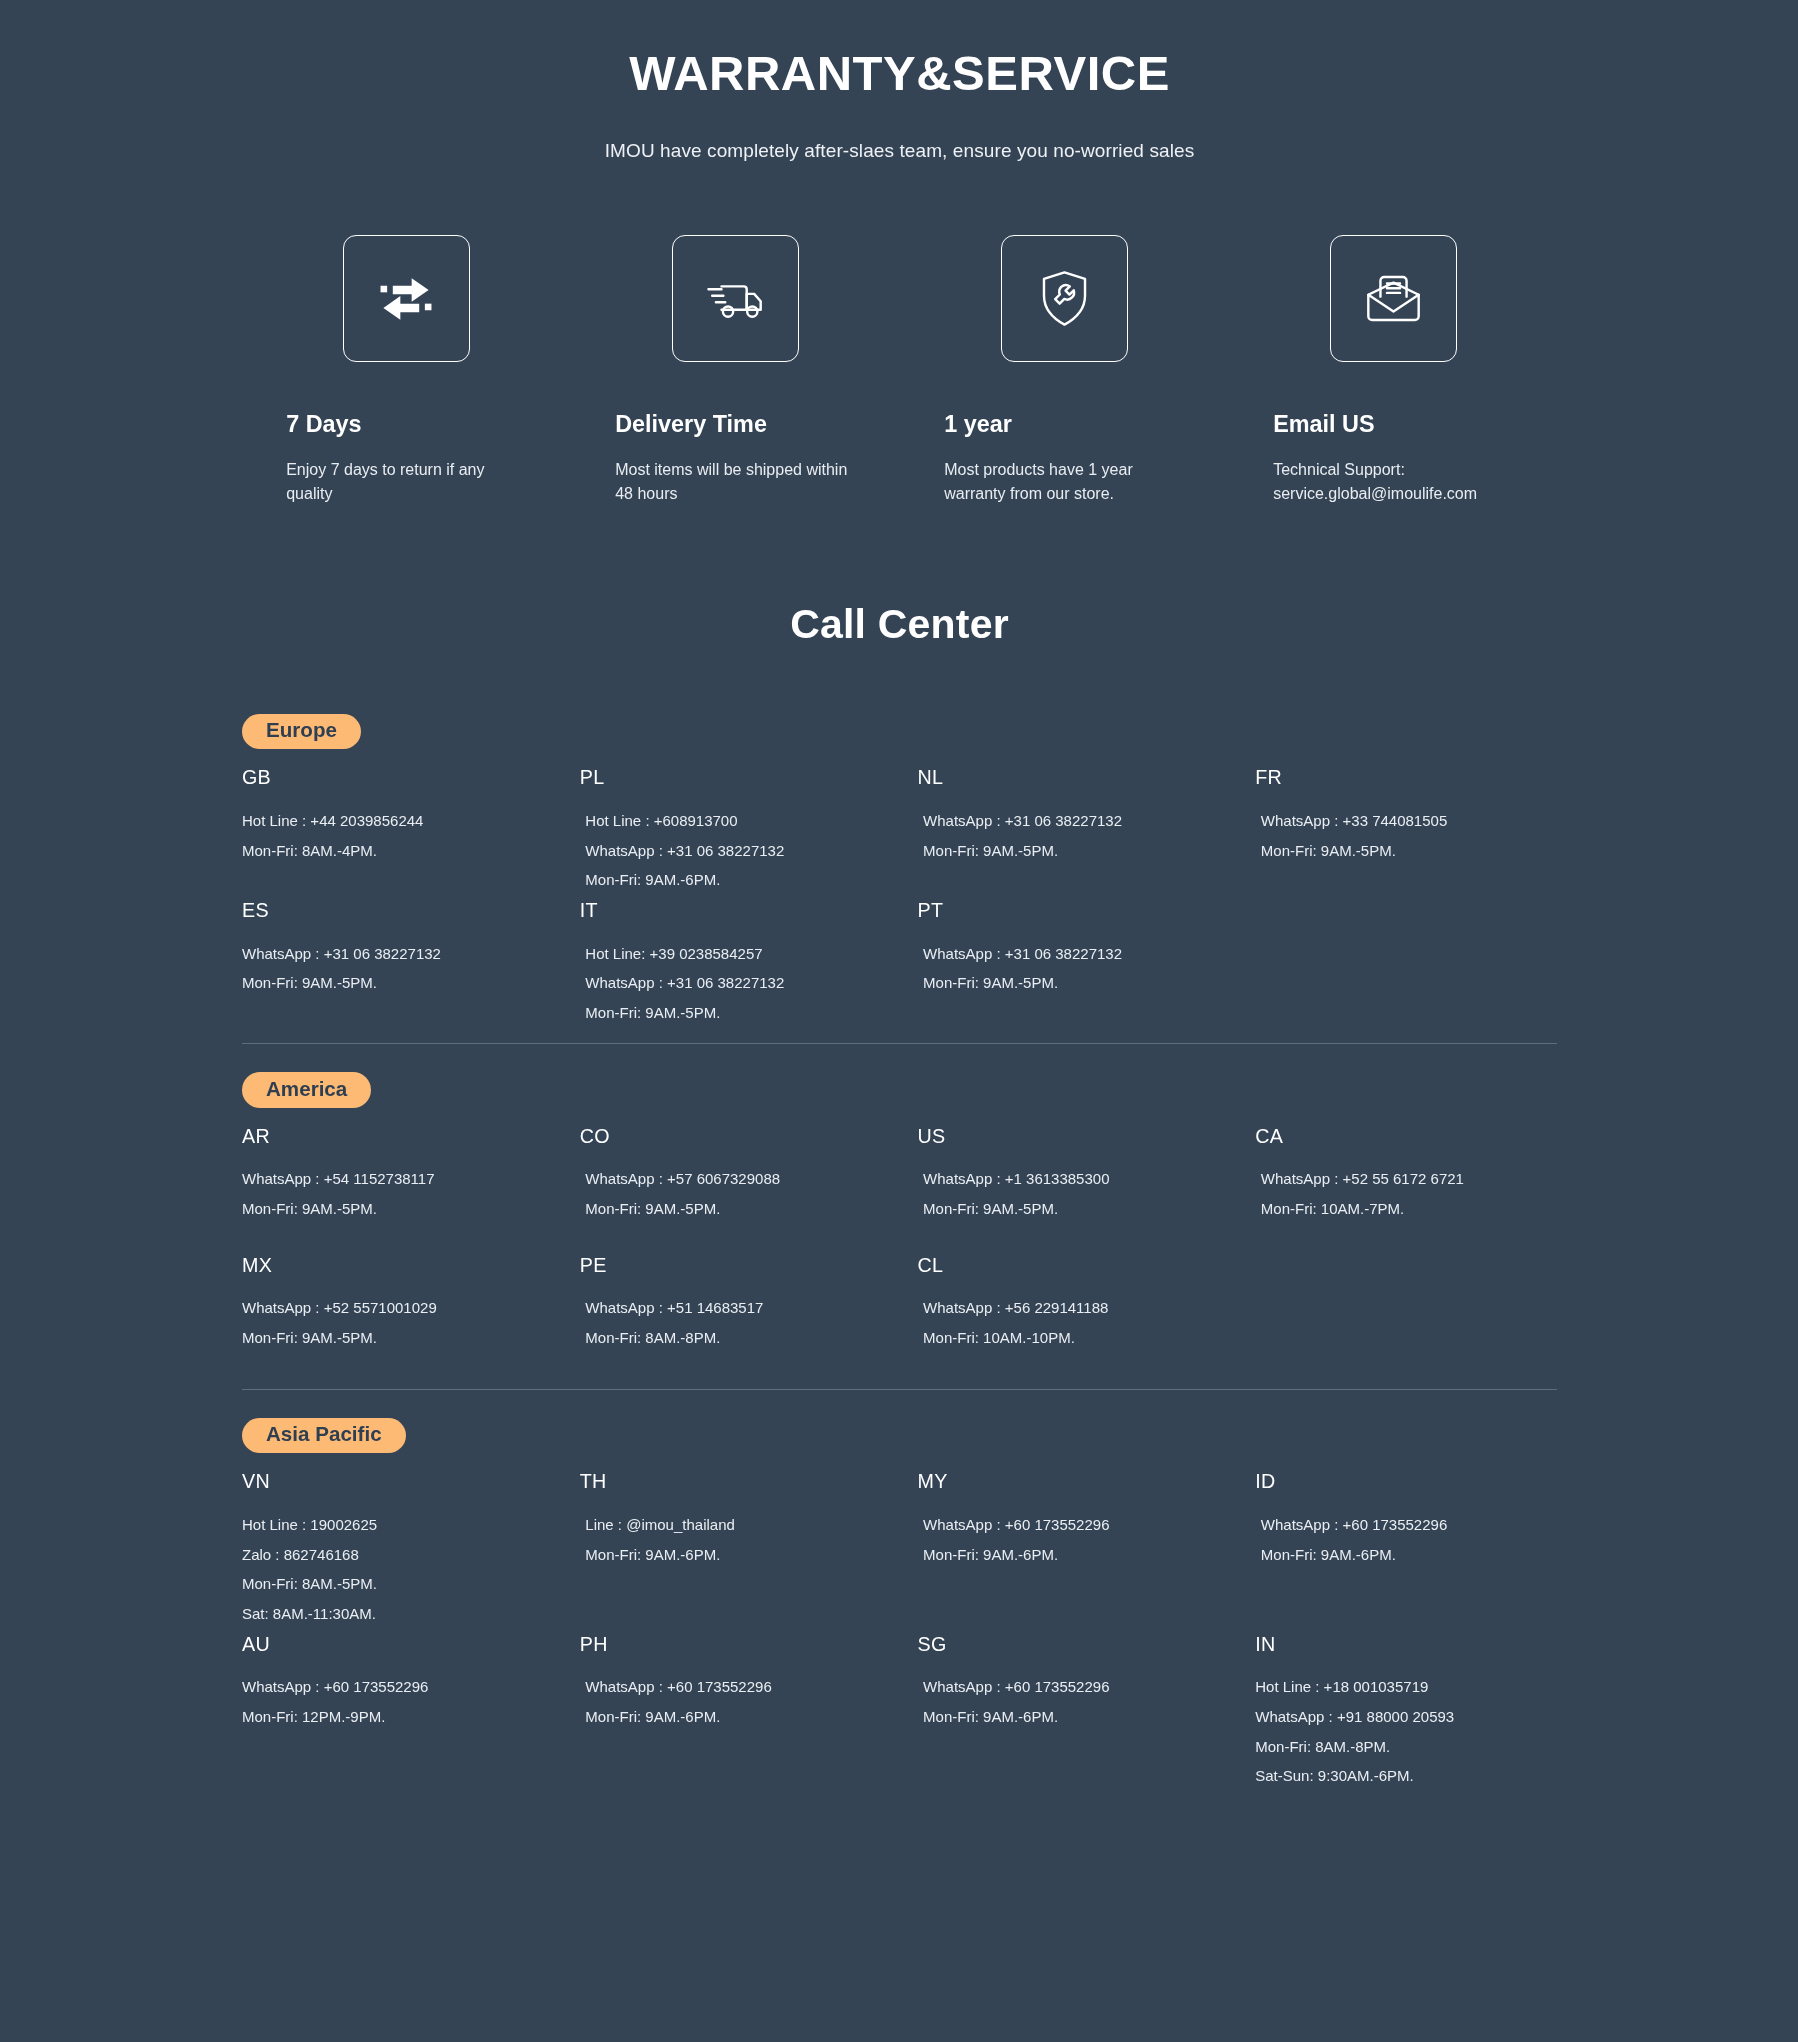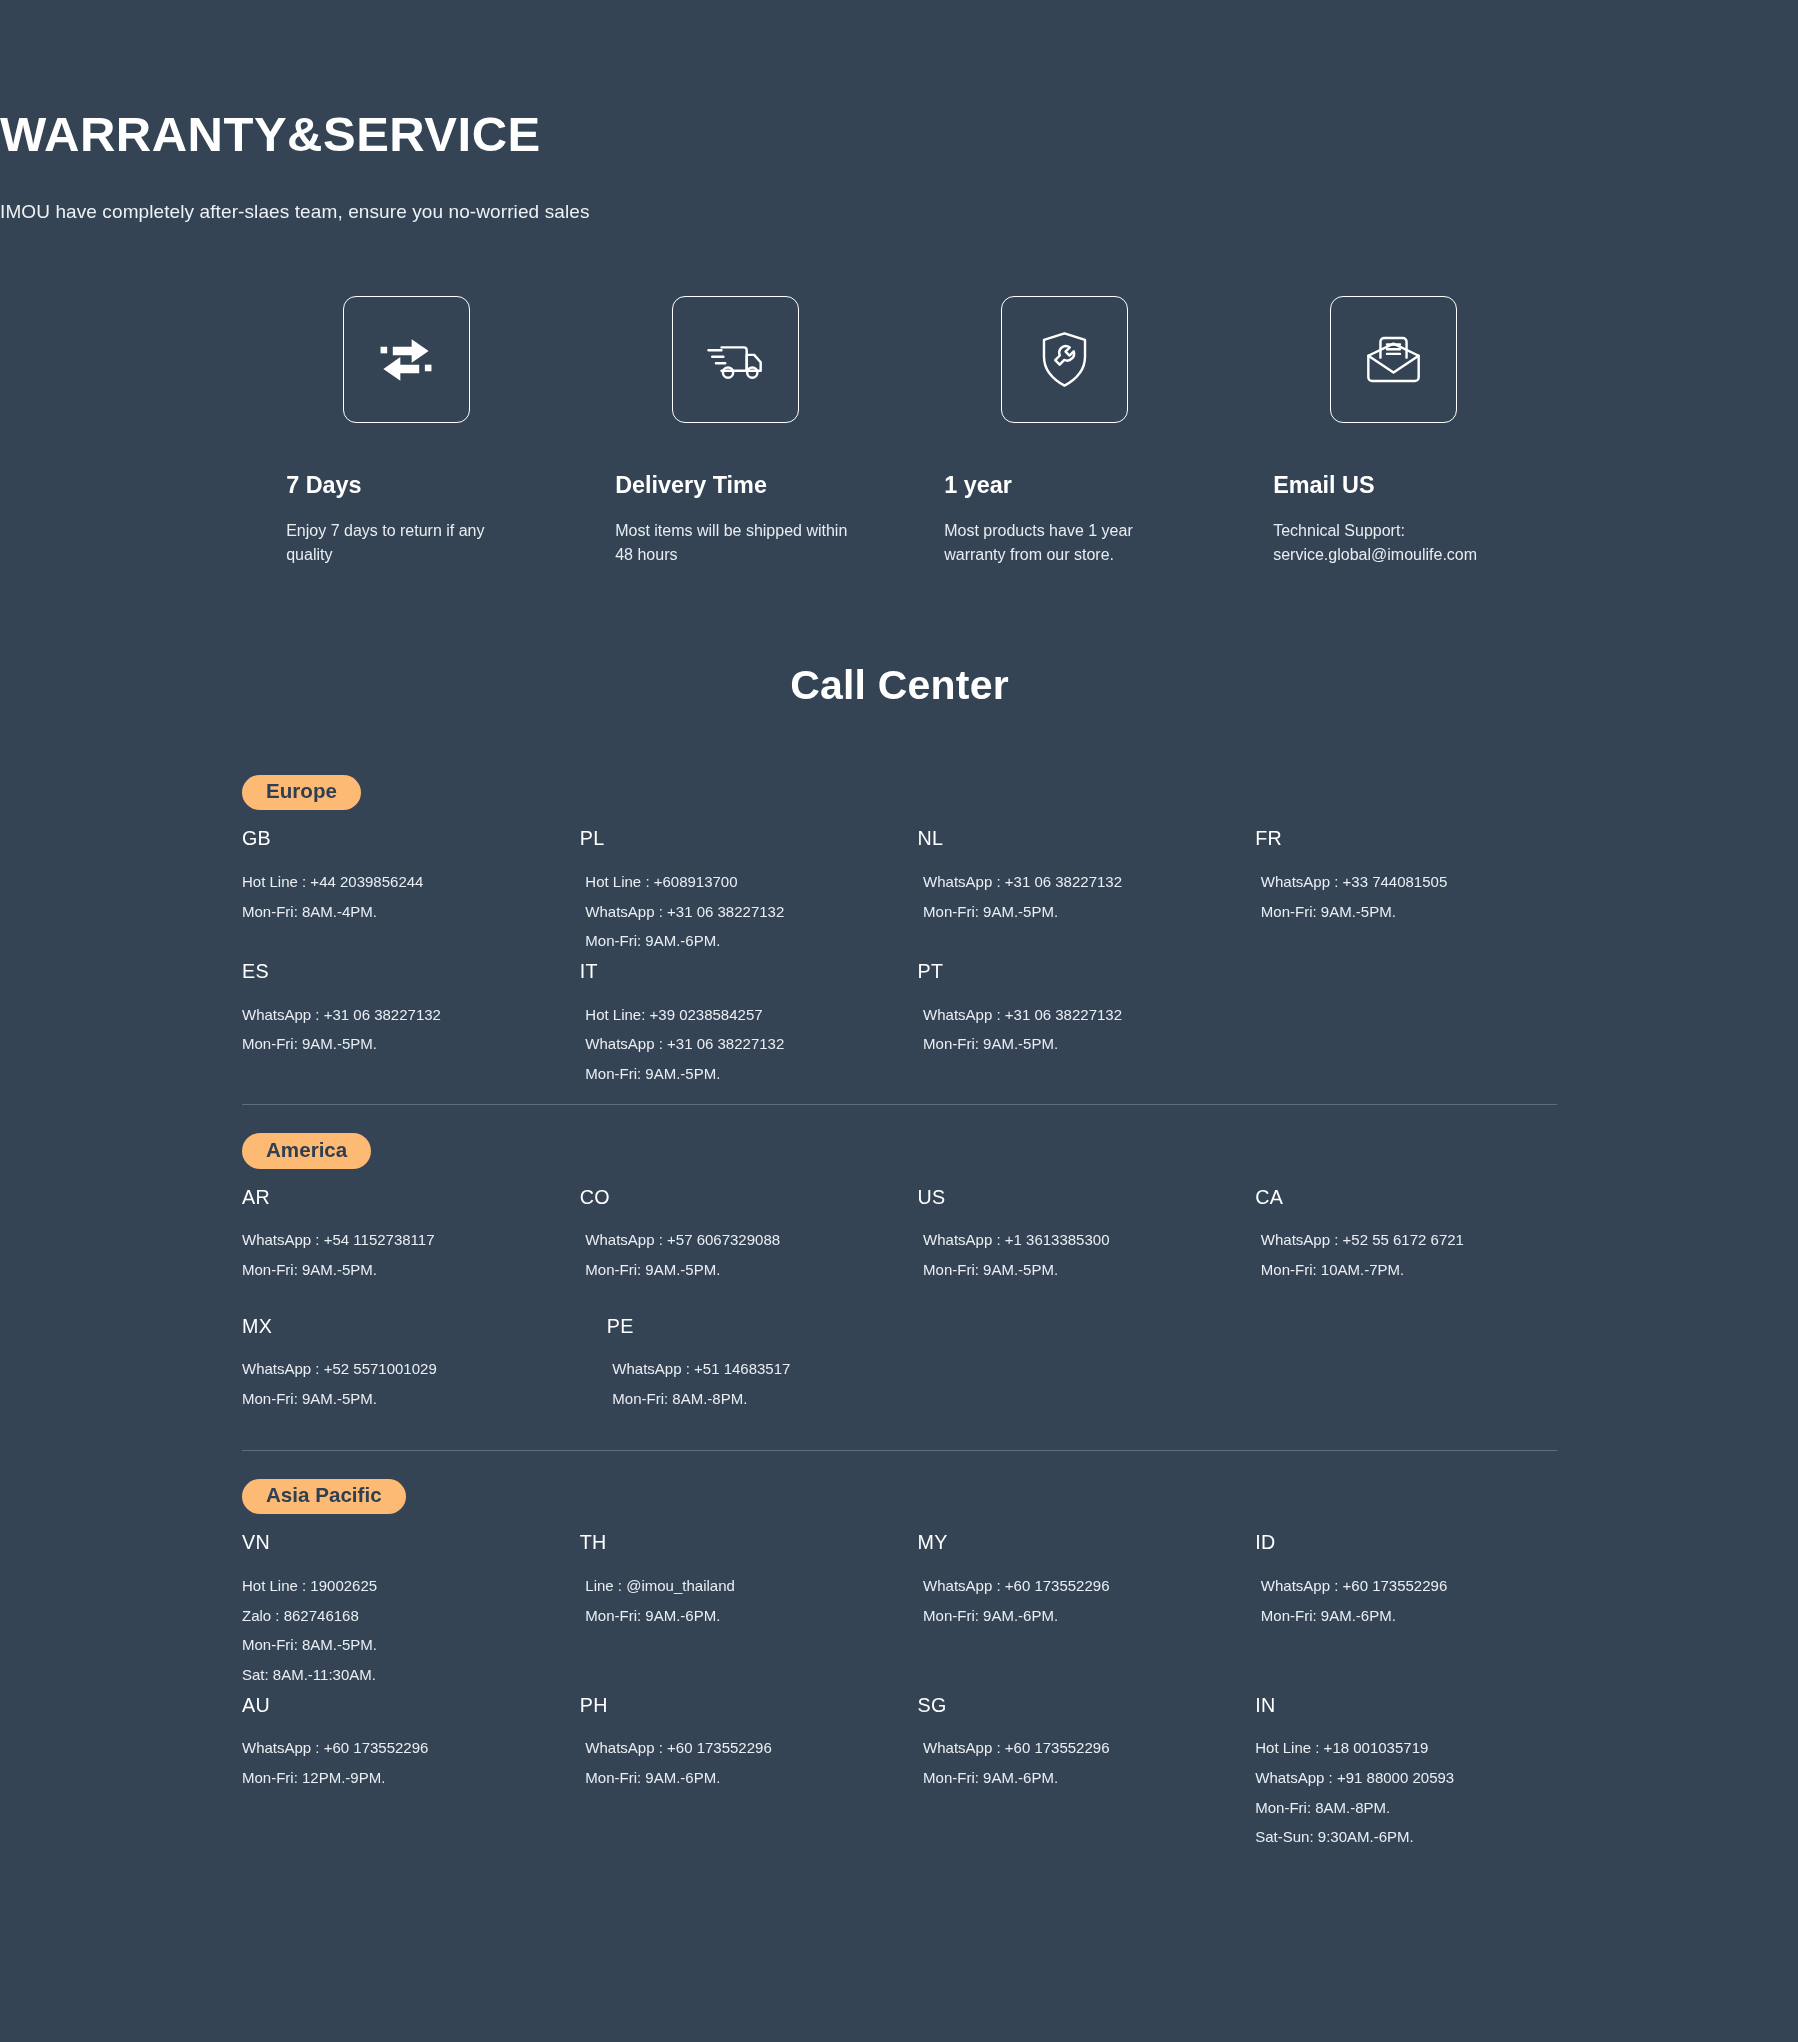--- a/index.html
+++ b/index.html
@@ -9,21 +9,21 @@
     height: 2042px;
     background: #344455;
     font-family: "Liberation Sans", sans-serif;
     color: #ffffff;
     overflow: hidden;
   }
 
   .page { width: 1799px; height: 2042px; position: relative; }
 
   
-  .hero { padding-top: 108px; }
+  .hero { padding-top: 47px; text-align: center; }
 
   .hero-title {
     font-size: 49px;
     font-weight: 600;
     letter-spacing: 0.5px;
     color: #ffffff;
     line-height: 1.1;
   }
 
   .hero-sub {
@@ -287,20 +287,25 @@
           <div class="cell cell-row2">
             <div class="cc-code">MX</div>
             <div class="cc-line">WhatsApp : +52 5571001029</div>
             <div class="cc-line">Mon-Fri: 9AM.-5PM.</div>
           </div>
           <div class="cell cell-row2 indent">
             <div class="cc-code">PE</div>
             <div class="cc-line">WhatsApp : +51 14683517</div>
             <div class="cc-line">Mon-Fri: 8AM.-8PM.</div>
           </div>
+          <div class="cell cell-row2 indent">
+            <div class="cc-code">CL</div>
+            <div class="cc-line">WhatsApp : +56 229141188</div>
+            <div class="cc-line">Mon-Fri: 10AM.-10PM.</div>
+          </div>
           <div class="cell cell-row2"></div>
         </div></div>
       <div class="region"><div class="region-badge">Asia Pacific</div><div class="row">
           <div class="cell">
             <div class="cc-code">VN</div>
             <div class="cc-line">Hot Line : 19002625</div>
             <div class="cc-line">Zalo : 862746168</div>
             <div class="cc-line">Mon-Fri: 8AM.-5PM.</div>
             <div class="cc-line">Sat: 8AM.-11:30AM.</div>
           </div>

